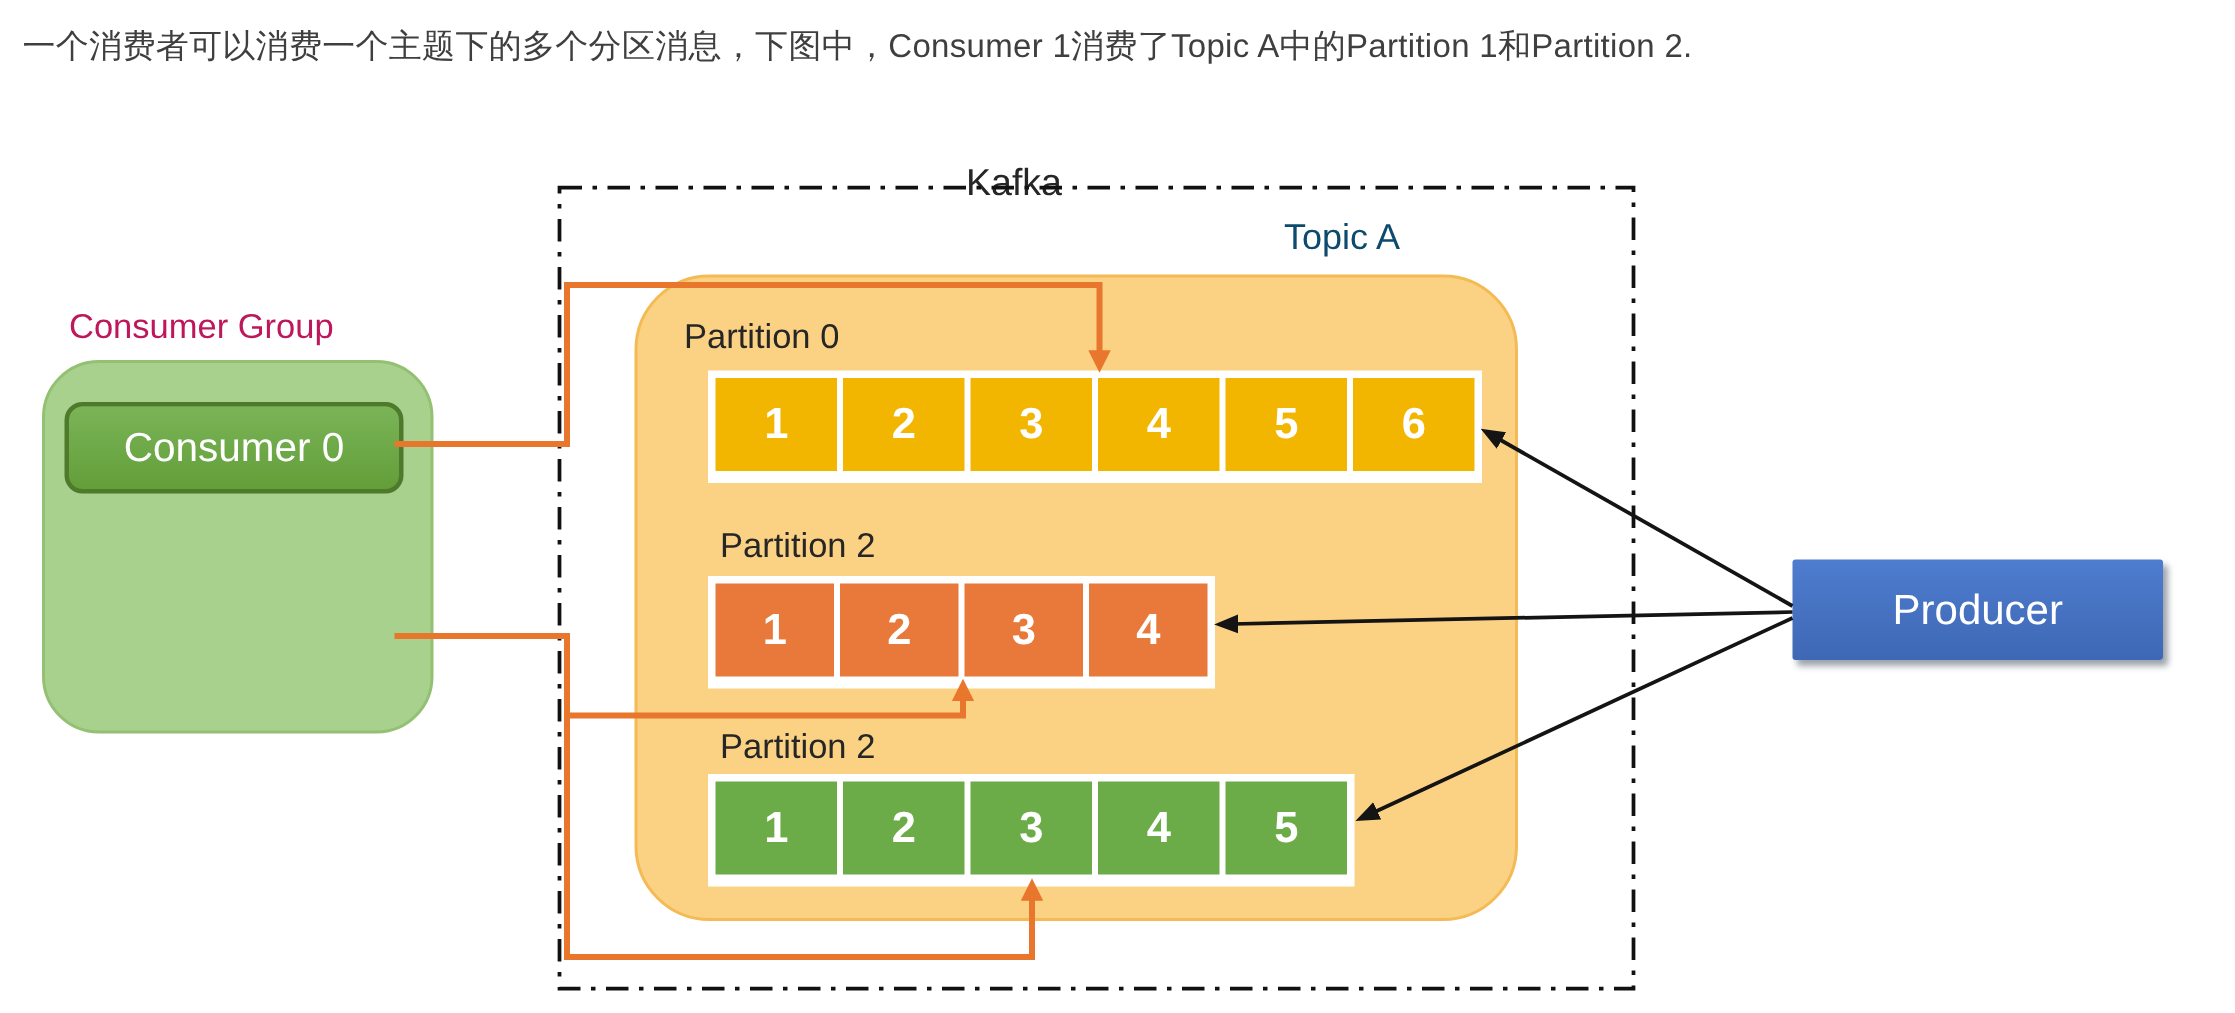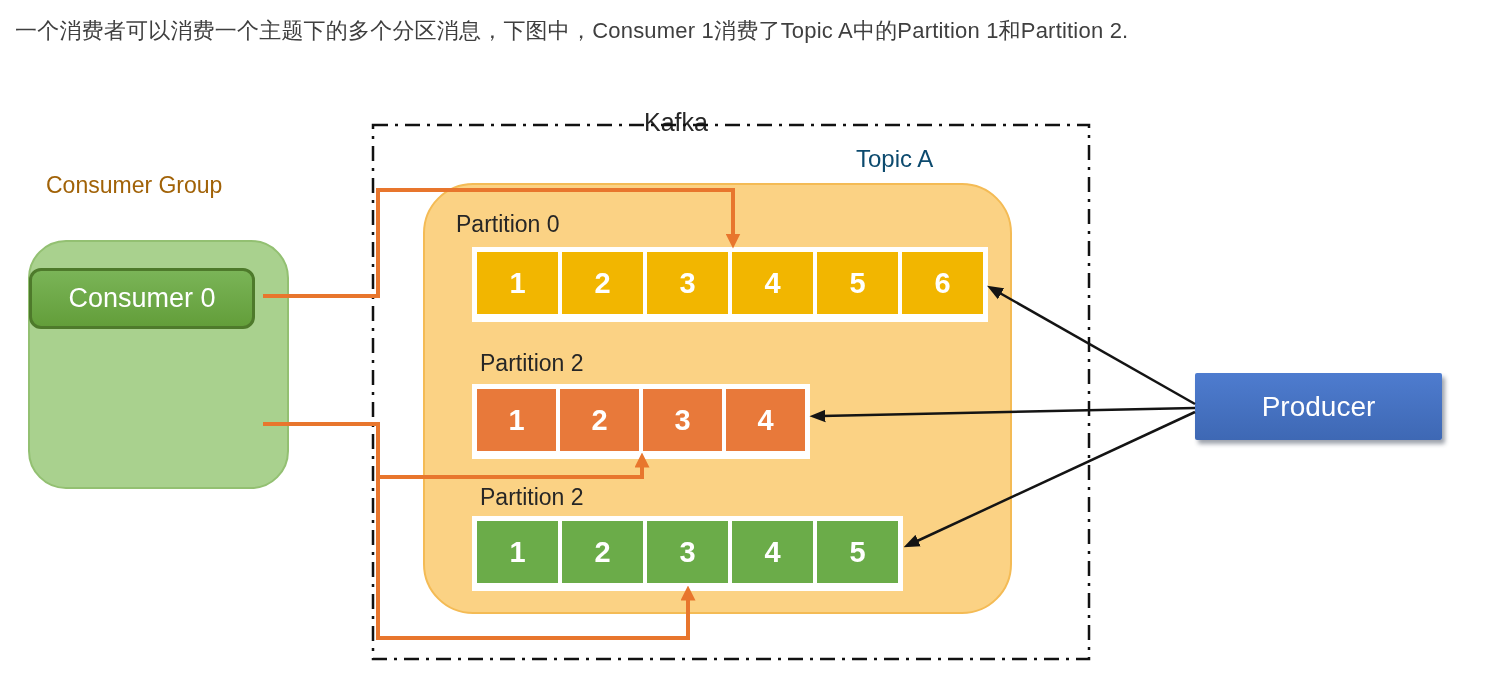--- a/index.html
+++ b/index.html
@@ -33,27 +33,27 @@
   #p0-strip { left:472px; top:247px; }
   #p1-strip { left:472px; top:384px; }
   #p2-strip { left:472px; top:516px; }
   .cell {
     width:81px; height:62px; display:flex; align-items:center; justify-content:center;
     color:#ffffff; font-size:29px; font-weight:bold;
   }
   .p0 .cell { background:#F2B600; }
   .p1 .cell { background:#E8793A; width:79px; }
   .p2 .cell { background:#6BAC49; }
-  .cg-label { position:absolute; left:46px; top:172px; font-size:23px; color:#a16207; }
+  .cg-label { position:absolute; left:46px; top:204px; font-size:23px; color:#be185d; }
   .cg-box {
     position:absolute; left:28px; top:240px; width:257px; height:245px;
     background:#A9D18E; border:2px solid #93C072; border-radius:38px;
   }
   .consumer {
-    position:absolute; left:29px; width:220px; height:55px;
+    position:absolute; left:43px; width:220px; height:55px;
     background:linear-gradient(#7AB457,#639E3A);
     border:3px solid #4E7A2B; border-radius:12px;
     color:#ffffff; font-size:27px; display:flex; align-items:center; justify-content:center;
   }
   #consumer0 { top:268px; }
   #consumer1 { top:396px; }
   .producer {
     position:absolute; left:1195px; top:373px; width:247px; height:67px;
     background:linear-gradient(#4E7CCF,#3E68B4);
     color:#ffffff; font-size:28px; display:flex; align-items:center; justify-content:center;

